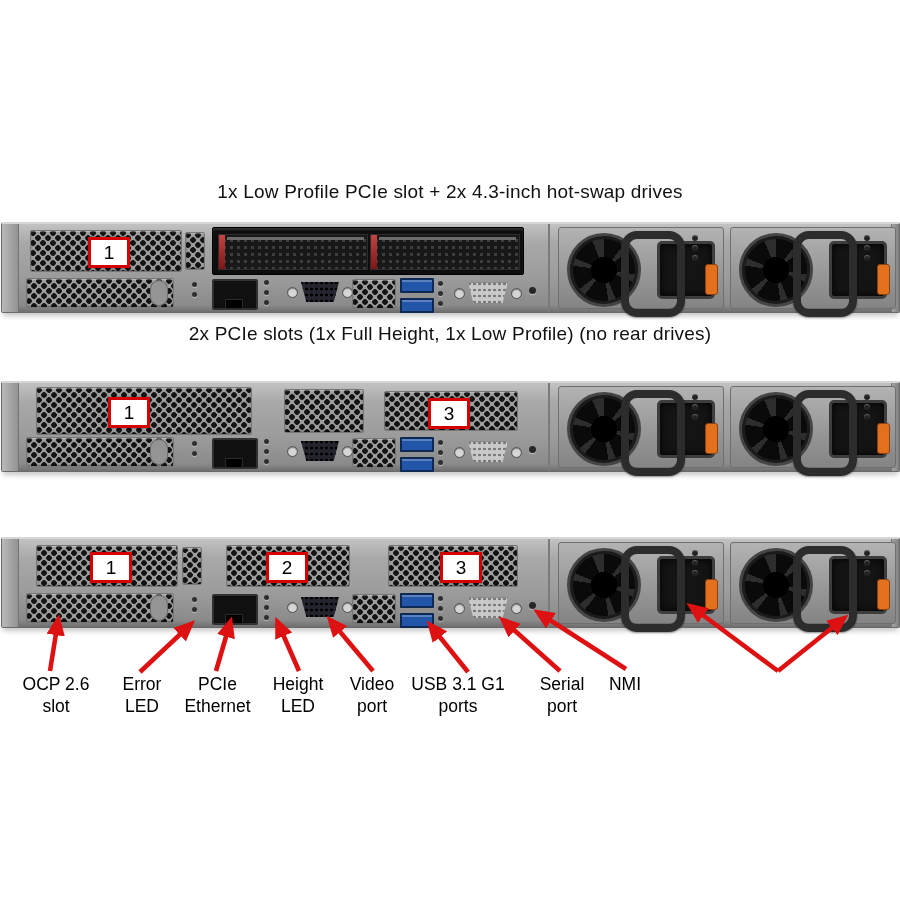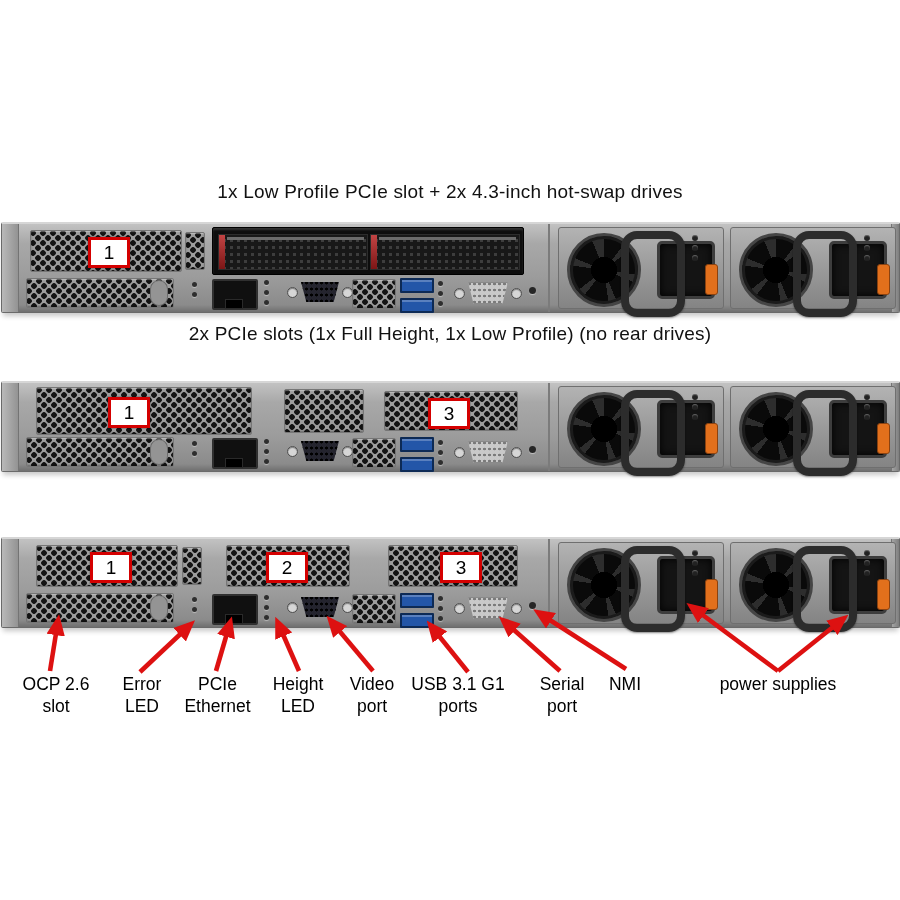--- a/index.html
+++ b/index.html
@@ -394,16 +394,15 @@
   </div>
   <div class="callout" style="left:522px;width:80px">
     <div>Serial</div>
       <div>port</div>
   </div>
   <div class="callout" style="left:594px;width:62px">
     <div>NMI</div>
       <div></div>
   </div>
   <div class="callout" style="left:698px;width:160px">
-      <div>power supplies</div>
   </div>
 
 </div>
 
 </body></html>

